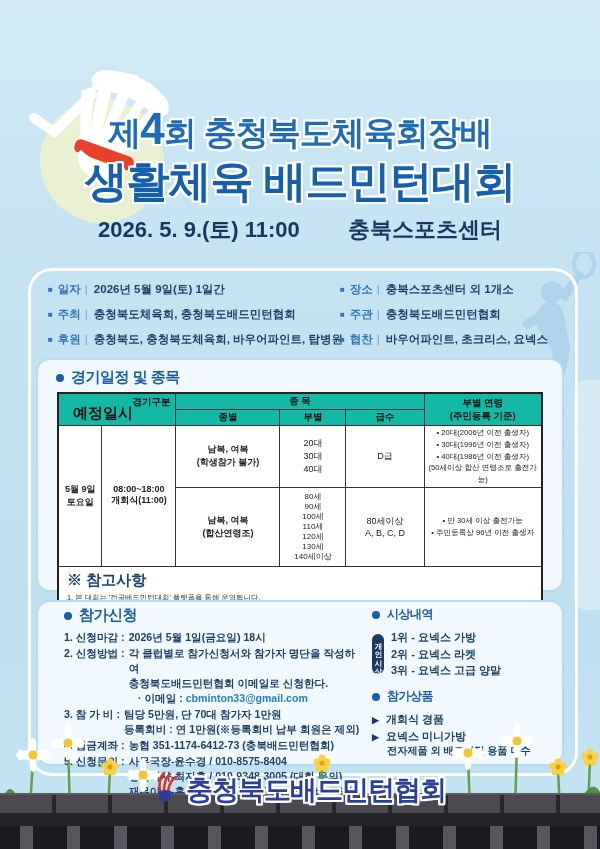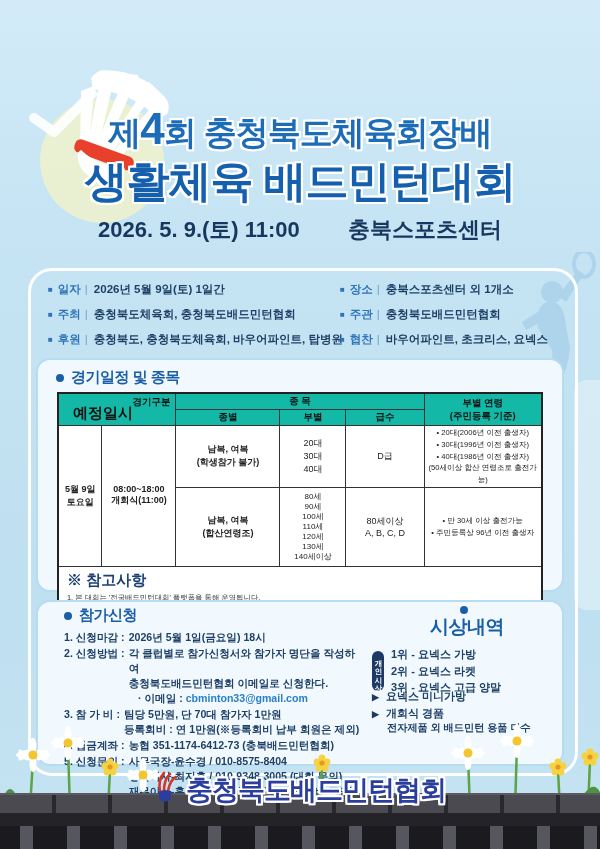--- a/index.html
+++ b/index.html
@@ -59,21 +59,21 @@
   
   .reg{position:absolute;left:64px;top:606px;width:300px;}
   .reg .sec-title{font-size:15px;margin-bottom:5px;}
   .reg-item{display:flex;font-size:10.6px;font-weight:bold;color:#1e4066;line-height:1.42;margin-bottom:1px;}
   .reg-item .rl{white-space:nowrap;margin-right:4px;}
   .reg-item .rt{white-space:pre-line;}
   .email-line{font-size:10.6px;font-weight:bold;color:#1e4066;margin:0 0 1px 74px;}
   .email-line .em{color:#2a7fc9;text-align:center;}
 
   .awards{position:absolute;left:372px;top:606px;width:190px;}
-  .awards .sec-title,.gifts .sec-title{font-size:19px;margin-bottom:6px;flex-direction:column;}
+  .awards .sec-title,.gifts .sec-title{font-size:12px;margin-bottom:6px;}
   .award-row{display:flex;align-items:stretch;}
   .award-badge{writing-mode:vertical-rl;text-orientation:upright;background:#1d3a66;color:#fff;
       font-size:7.5px;font-weight:bold;border-radius:6px;padding:3px 1px;margin-right:7px;letter-spacing:1px;align-self:center;}
   .award-items{display:flex;flex-direction:column;justify-content:center;}
   .award-item{font-size:11px;font-weight:800;color:#1e4066;line-height:1.5;}
   .gifts{position:absolute;left:372px;top:688px;width:200px;}
   .gift-item{font-size:11px;font-weight:800;color:#1e4066;line-height:1.5;}
   .gift-item .mk{color:#1d3a66;font-size:9px;margin-right:4px;}
   .gift-sub{font-size:10.2px;font-weight:bold;color:#1e4066;margin-left:15px;line-height:1.4;}
 
@@ -303,27 +303,31 @@
       <span class="award-badge">개인시상</span>
       <span class="award-items">
         <span class="award-item">1위 - 요넥스 가방</span>
         <span class="award-item">2위 - 요넥스 라켓</span>
         <span class="award-item">3위 - 요넥스 고급 양말</span>
       </span>
     </div>
   </div>
 
   <div class="gifts">
+    <div class="sec-title">
+      <span class="dot"></span>
+      <span>참가상품</span>
+    </div>
+    <div class="gift-item">
+      <span class="mk">▶</span>
+      <span>개회식 경품</span>
+    </div>
     <div class="gift-item">
       <span class="mk">▶</span>
       <span>요넥스 미니가방</span>
-    </div>
-    <div class="gift-item">
-      <span class="mk">▶</span>
-      <span>개회식 경품</span>
     </div>
     <div class="gift-sub">전자제품 외 배드민턴 용품 다수</div>
   </div>
 
   <svg class="flowers" viewBox="0 0 600 100">
     <defs>
       <g id="daisy">
         <g stroke="none" fill="#ffffff">
           <ellipse cx="0" cy="-9" rx="3.5" ry="8"></ellipse>
             <ellipse cx="0" cy="9" rx="3.5" ry="8"></ellipse>

